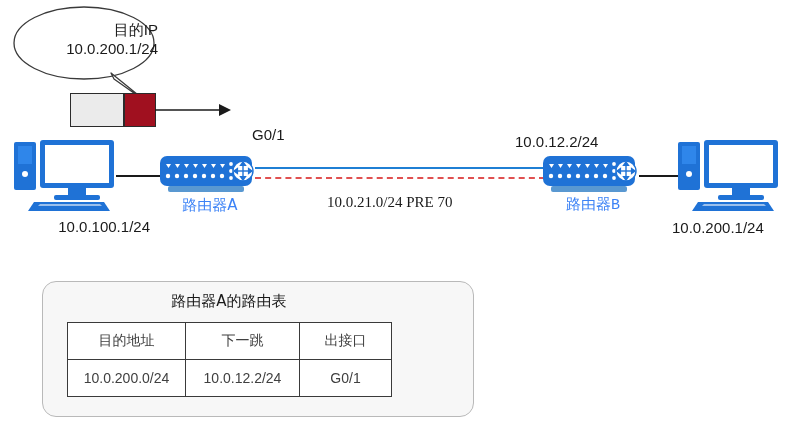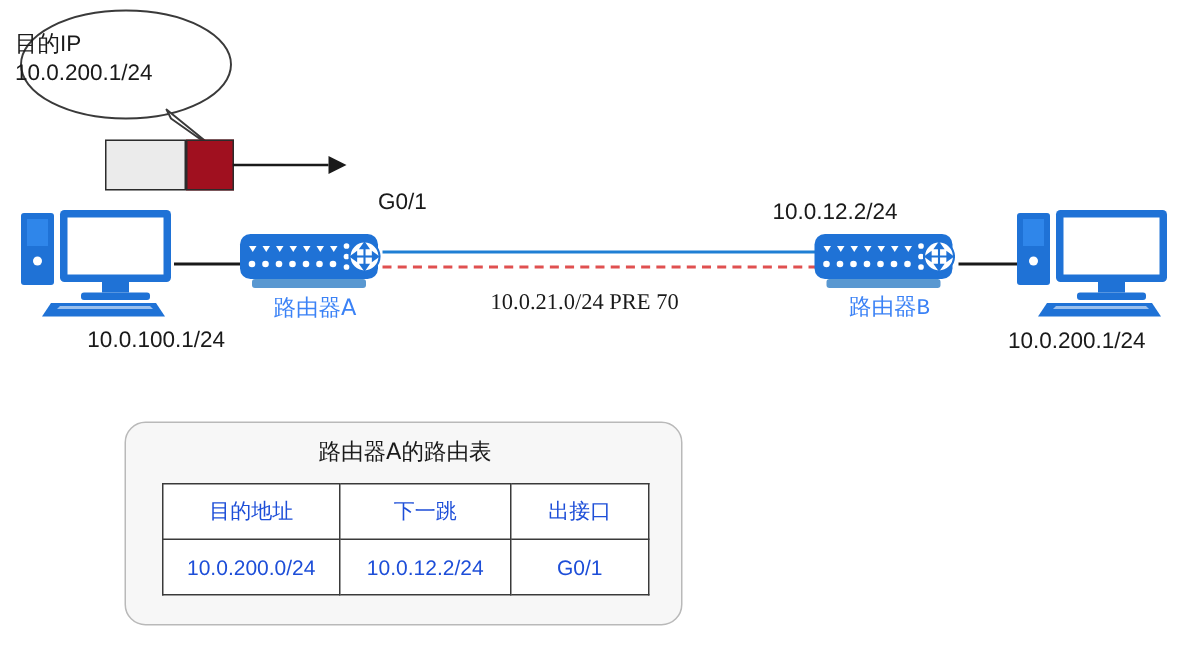--- a/index.html
+++ b/index.html
@@ -28,21 +28,21 @@
   .txt-cn {
     font-family: "DejaVu Sans", "Liberation Sans", sans-serif;
   }
 
   
   #bubble-wrap { left: 10px; top: 4px; width: 170px; height: 100px; }
   #bubble-text {
     position: absolute;
     left: 0; top: 16px;
     width: 148px;
-    text-align: left;
+    text-align: right;
     color: #1a1a1a;
     font-size: 15px;
     line-height: 19px;
   }
 
   
   #packet { left: 70px; top: 93px; width: 86px; height: 34px; }
   #packet-light {
     position: absolute; left: 0; top: 0;
     width: 54px; height: 34px;
@@ -60,26 +60,25 @@
 
   
   .wire { background: #1a1a1a; height: 1px; }
 
   
   .dev-label { font-size: 15px; color: #3b82f6; text-align: center; }
 
   
   #rt-card {
     left: 42px; top: 281px;
-    width: 372px; height: 136px;
+    width: 432px; height: 136px;
     background: #f7f7f7;
     border: 1px solid #b9b9b9;
     border-radius: 14px;
     box-sizing: border-box;
-    margin-left: 41px;
   }
   #rt-title {
     position: absolute;
     left: 0; top: 10px;
     width: 372px;
     text-align: center;
     font-size: 15px;
     color: #1a1a1a;
   }
   #rt-table {
@@ -89,21 +88,21 @@
     border-collapse: collapse;
     table-layout: fixed;
     background: #ffffff;
   }
   #rt-table th, #rt-table td {
     border: 1px solid #3a3a3a;
     height: 36px;
     text-align: center;
     font-size: 14px;
     font-weight: normal;
-    color: #1d4ed8;
+    color: #404040;
     padding: 0;
     background: #ffffff;
   }
   #rt-table col.c1 { width: 118px; }
   #rt-table col.c2 { width: 114px; }
   #rt-table col.c3 { width: 92px; }
 </style>
 </head>
 <body>
 

